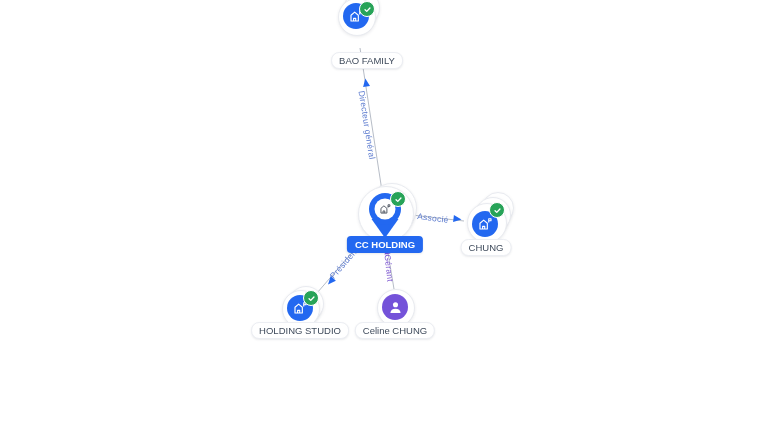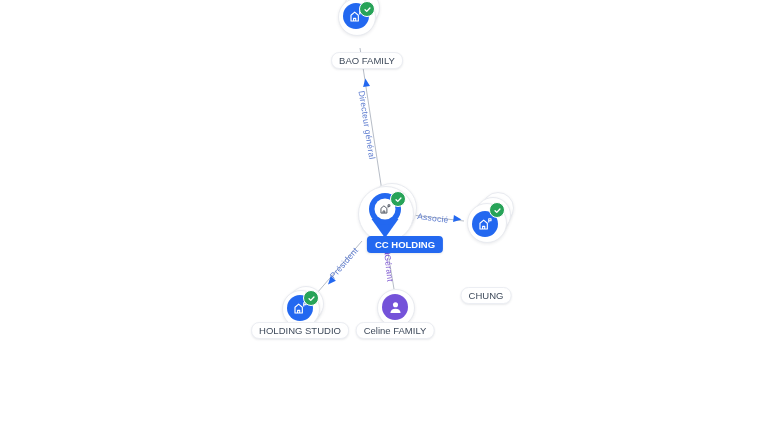--- a/index.html
+++ b/index.html
@@ -123,38 +123,38 @@
         <svg x="15.5" y="10.5" width="13" height="13">
             <use href="#ic-building"></use>
           </svg>
       </g>
     </svg>
     <div class="badge" style="left:390px; top:191px;">
       <svg width="9" height="9">
           <use href="#ic-check"></use>
         </svg>
     </div>
-    <div class="pill selected" style="left:405px; top:236px;">CC HOLDING</div>
+    <div class="pill selected" style="left:385px; top:236px;">CC HOLDING</div>
   </div>
 
   <div class="node">
     <div class="card" style="left:482px; top:192px; width:30px; height:30px;"></div>
     <div class="card" style="left:475px; top:197px; width:34px; height:34px;"></div>
     <div class="card" style="left:467px; top:203px; width:38px; height:38px;"></div>
     <div class="icon-circle company" style="left:472px; top:211px; width:26px; height:26px;">
       <svg width="16" height="16">
           <use href="#ic-building"></use>
         </svg>
     </div>
     <div class="badge" style="left:489px; top:202px;">
       <svg width="9" height="9">
           <use href="#ic-check"></use>
         </svg>
     </div>
-    <div class="pill" style="left:486px; top:239px;margin-top:48px;">CHUNG</div>
+    <div class="pill" style="left:486px; top:239px;">CHUNG</div>
   </div>
 
   <div class="node">
     <div class="card" style="left:288px; top:286px; width:34px; height:34px;"></div>
     <div class="card" style="left:282px; top:290px; width:36px; height:36px;"></div>
     <div class="icon-circle company" style="left:287px; top:295px; width:26px; height:26px;">
       <svg width="16" height="16">
           <use href="#ic-building"></use>
         </svg>
     </div>
@@ -166,16 +166,16 @@
     <div class="pill" style="left:300px; top:322px;">HOLDING STUDIO</div>
   </div>
 
   <div class="node">
     <div class="card" style="left:377px; top:289px; width:36px; height:36px;"></div>
     <div class="icon-circle person" style="left:382px; top:294px; width:26px; height:26px;">
       <svg width="17" height="17">
           <use href="#ic-person"></use>
         </svg>
     </div>
-    <div class="pill" style="left:395px; top:322px;">Celine FAMILY</div>
+    <div class="pill" style="left:395px; top:322px;">Celine CHUNG</div>
   </div>
 
 </div>
 
 </body></html>

